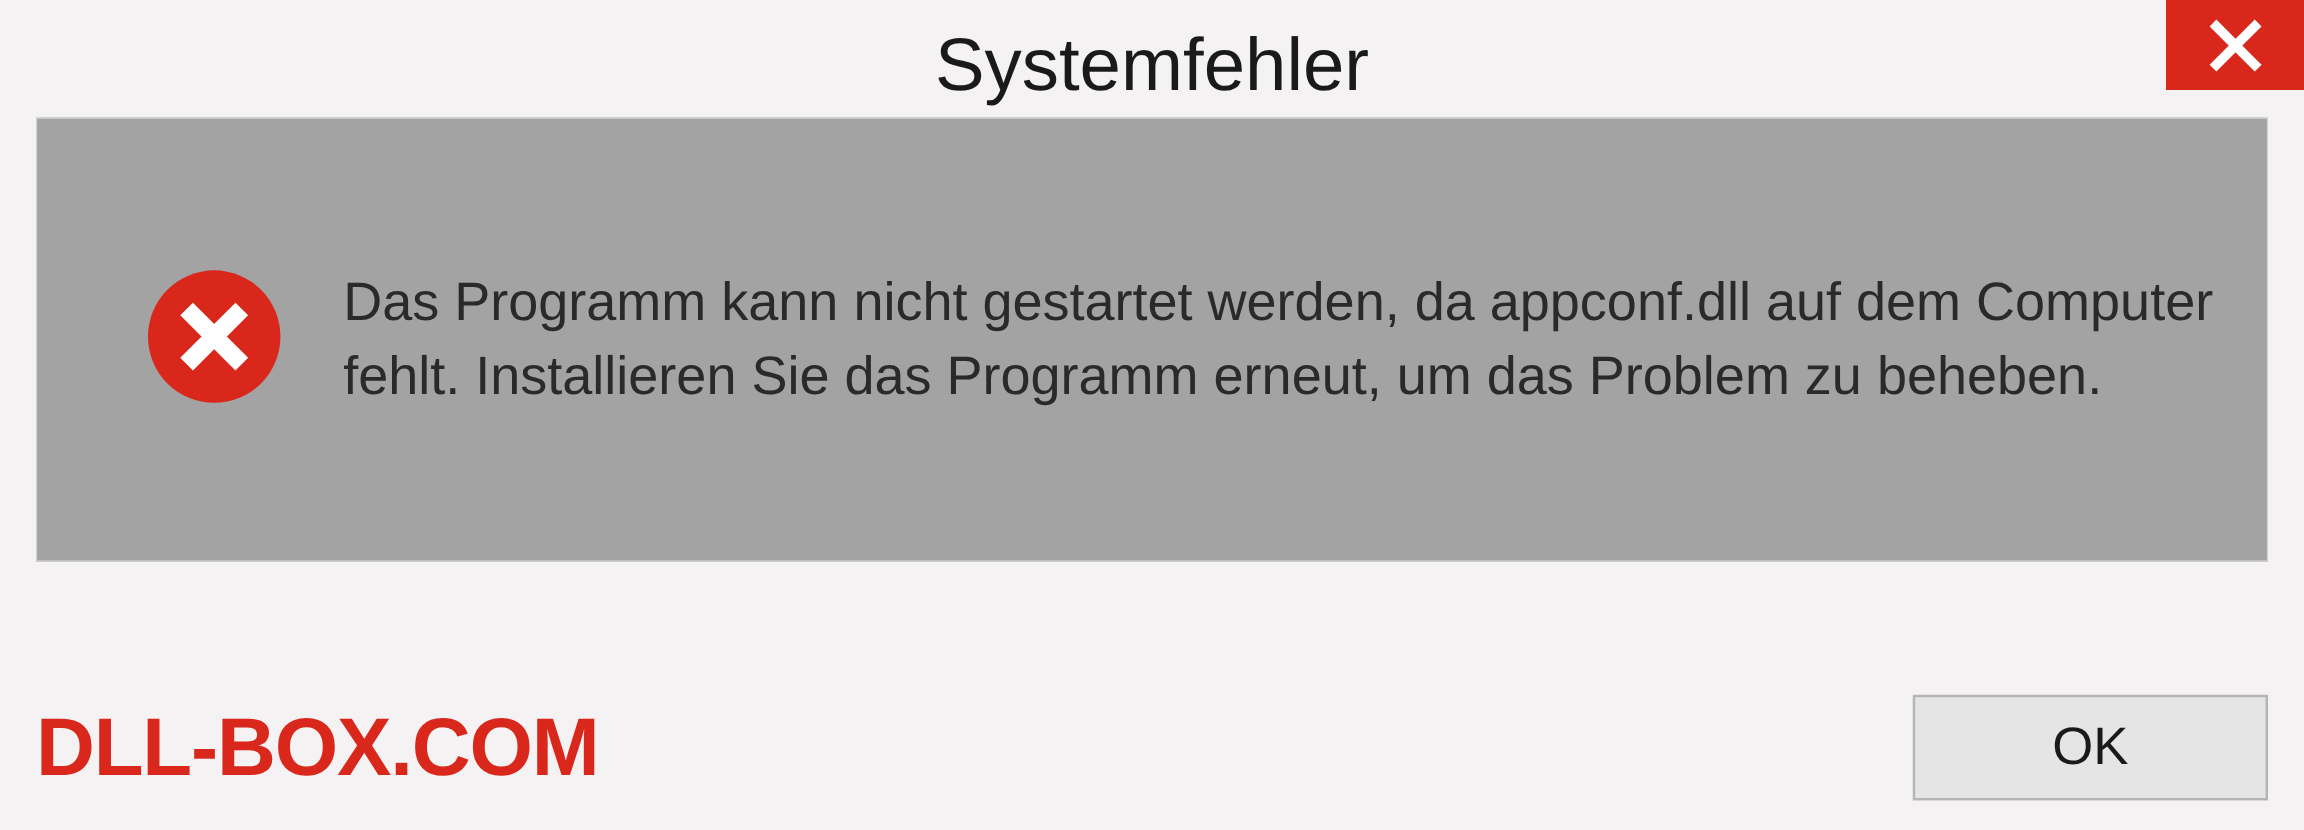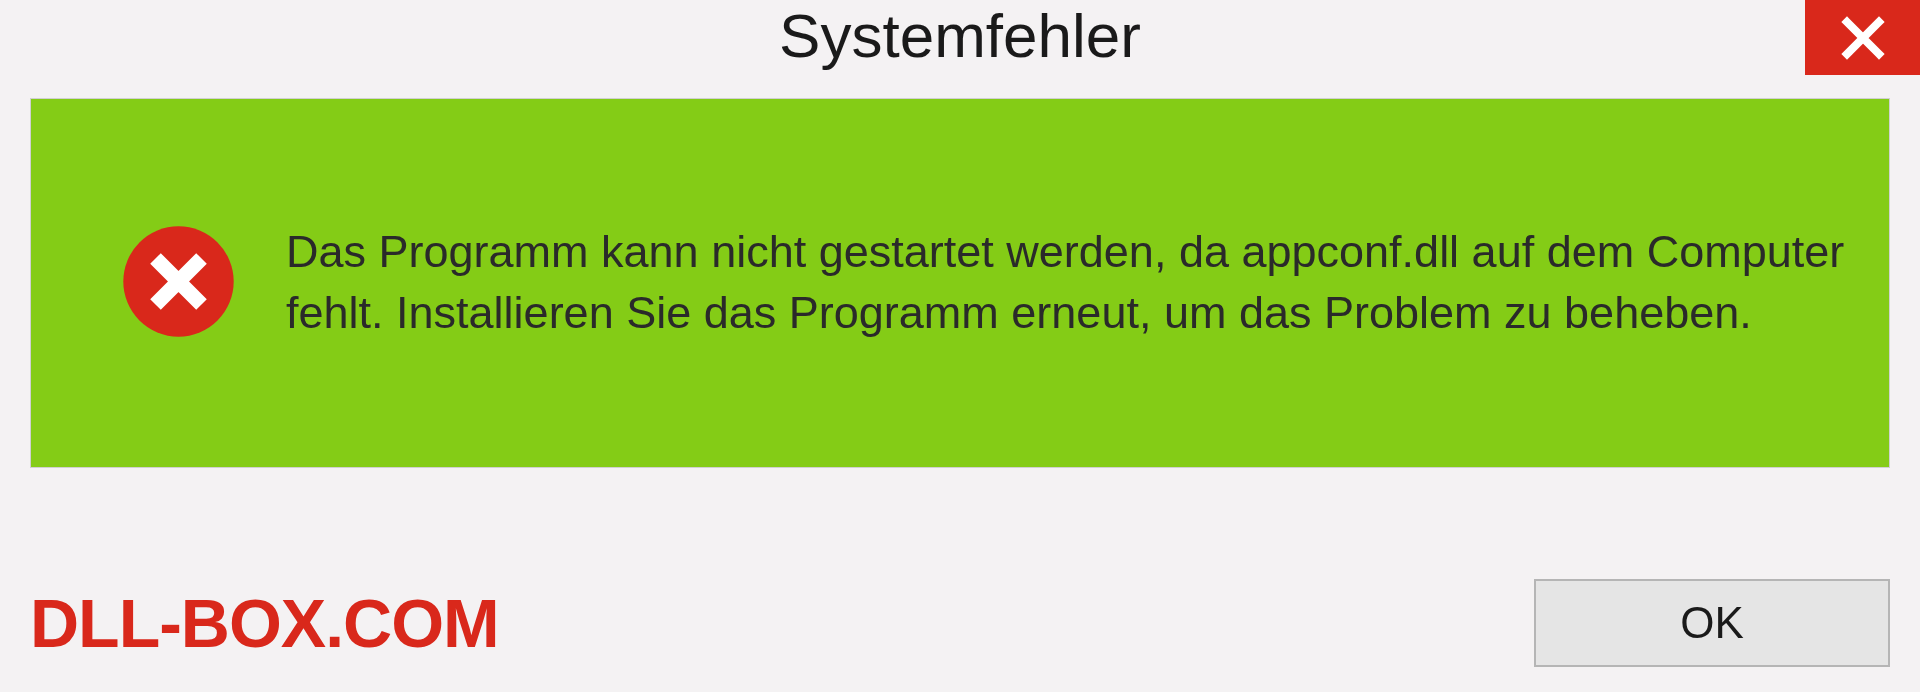--- a/index.html
+++ b/index.html
@@ -19,21 +19,21 @@
     .dialog {
       width: 100%;
       height: 100%;
       background: #f4f2f3;
       position: relative;
     }
     
     .titlebar {
       height: 90px;
       display: flex;
-      align-items: flex-start;
+      align-items: flex-end;
       justify-content: center;
       position: relative;
     }
     
     .title {
       font-size: 62px;
       font-weight: normal;
       color: #1a1a1a;
     }
     
@@ -50,21 +50,21 @@
       cursor: pointer;
     }
     
     .close-btn svg {
       width: 48px;
       height: 48px;
     }
     
     .content-area {
       margin: 8px 30px 0 30px;
-      background: #84cc16;
+      background: #a3a3a3;
       border: 1px solid #d0d0d0;
       height: 370px;
       display: flex;
       align-items: center;
       padding: 0 40px 0 90px;
     }
     
     .error-icon {
       flex-shrink: 0;
       margin-right: 50px;
@@ -94,21 +94,21 @@
     
     .watermark {
       font-size: 68px;
       font-weight: 700;
       color: #d9281b;
       letter-spacing: -1px;
       font-family: Arial, Helvetica, sans-serif;
     }
     
     .ok-btn {
-      width: 356px;
+      width: 296px;
       height: 88px;
       background: #e5e5e5;
       border: 2px solid #b5b5b5;
       font-size: 44px;
       color: #1a1a1a;
       display: flex;
       align-items: center;
       justify-content: center;
       cursor: pointer;
       font-family: Arial, Helvetica, sans-serif;

